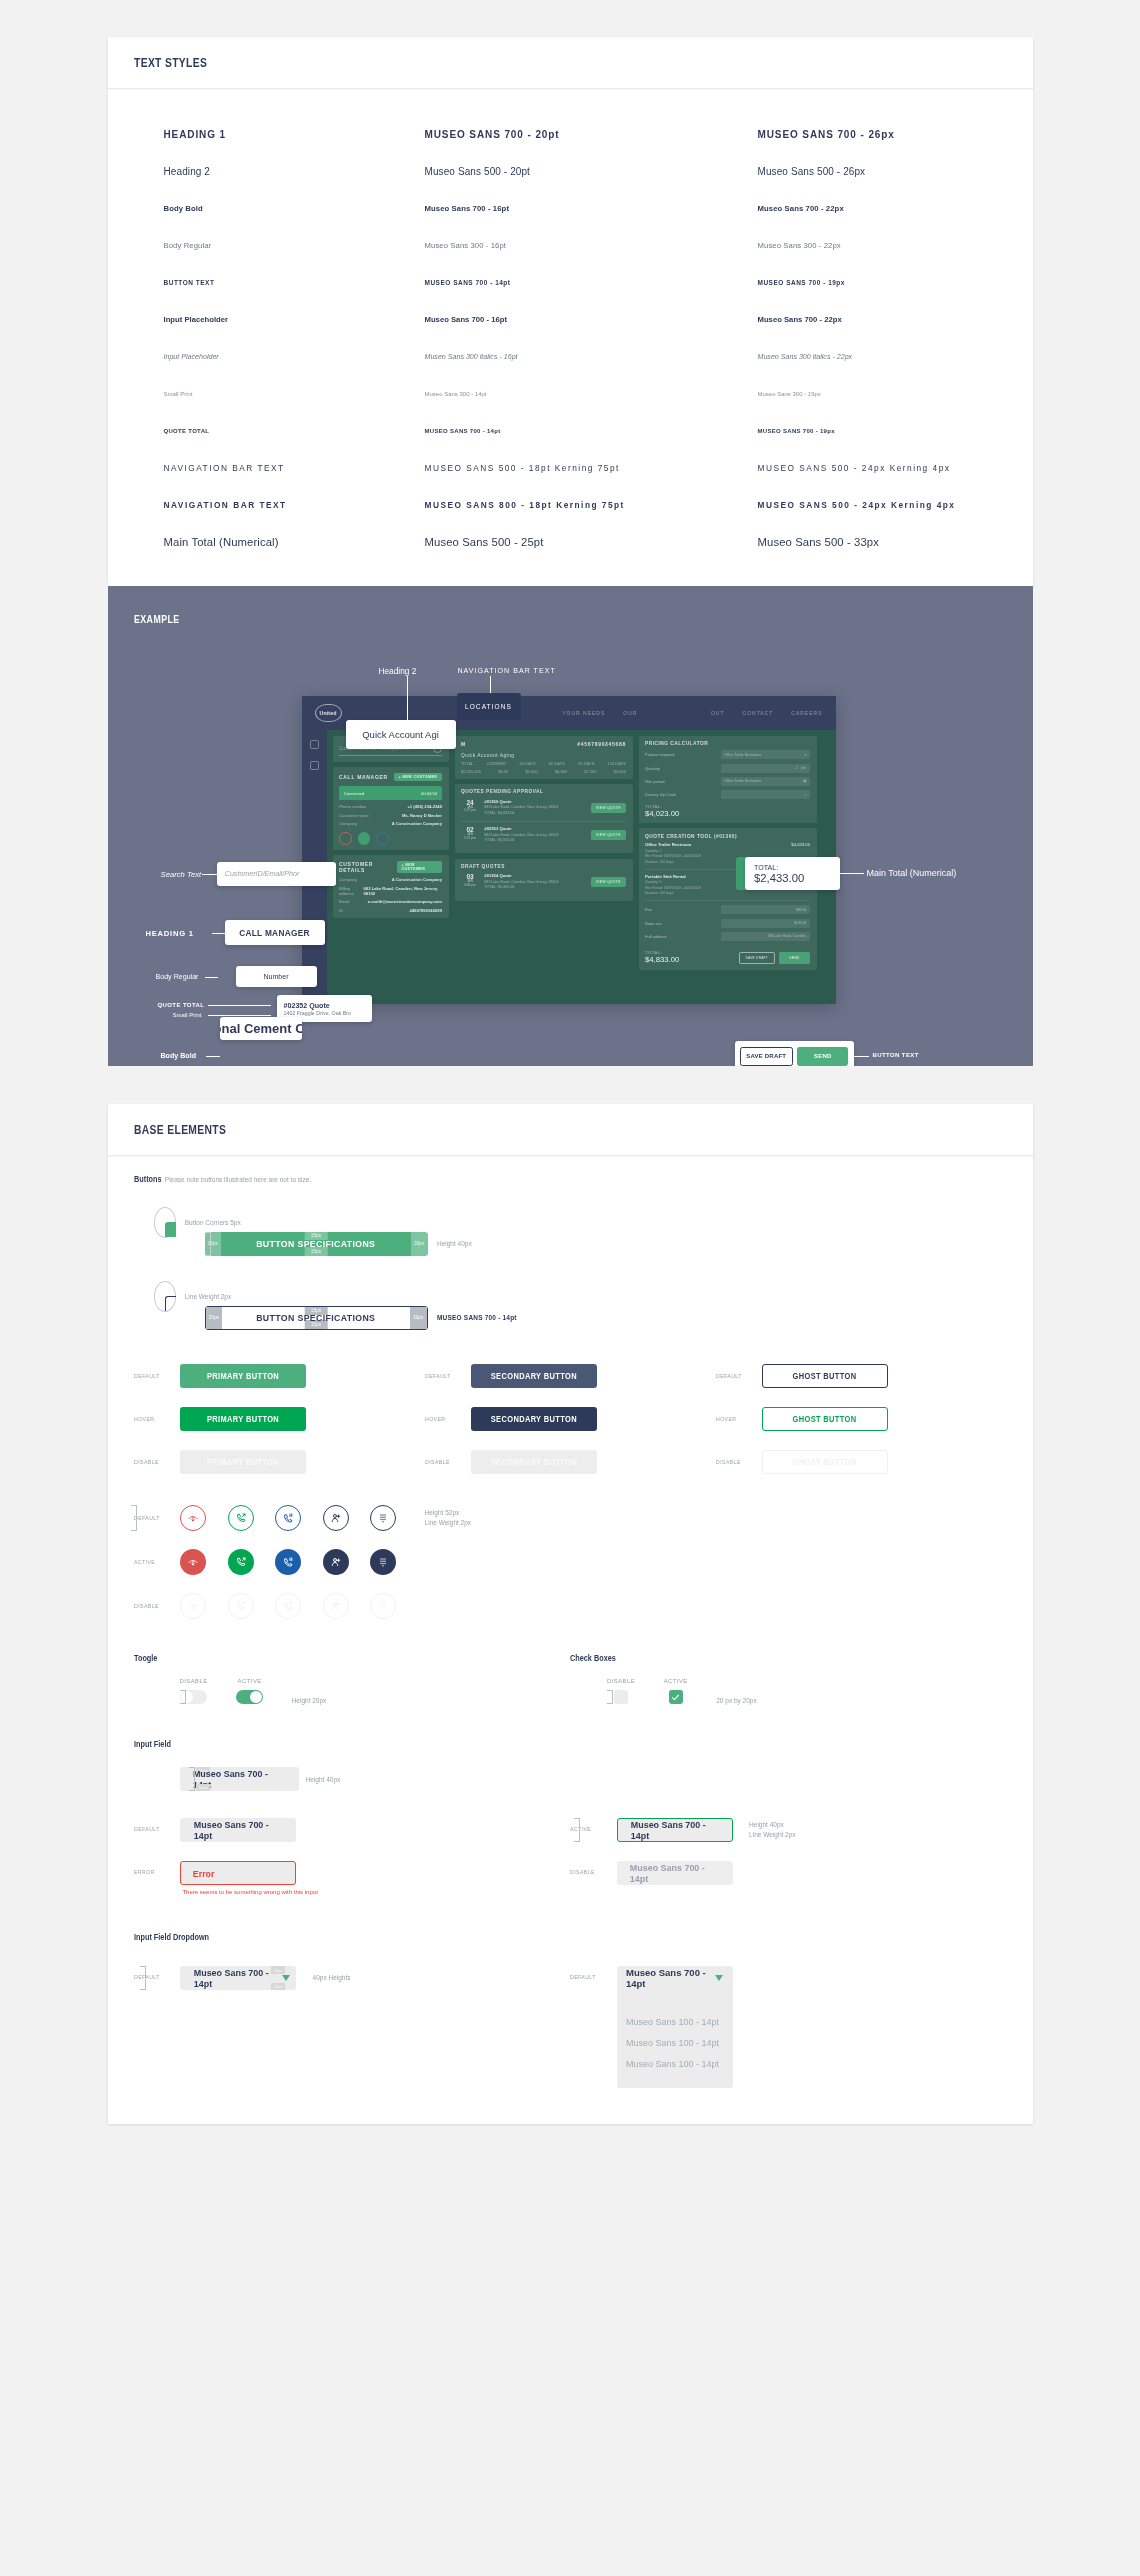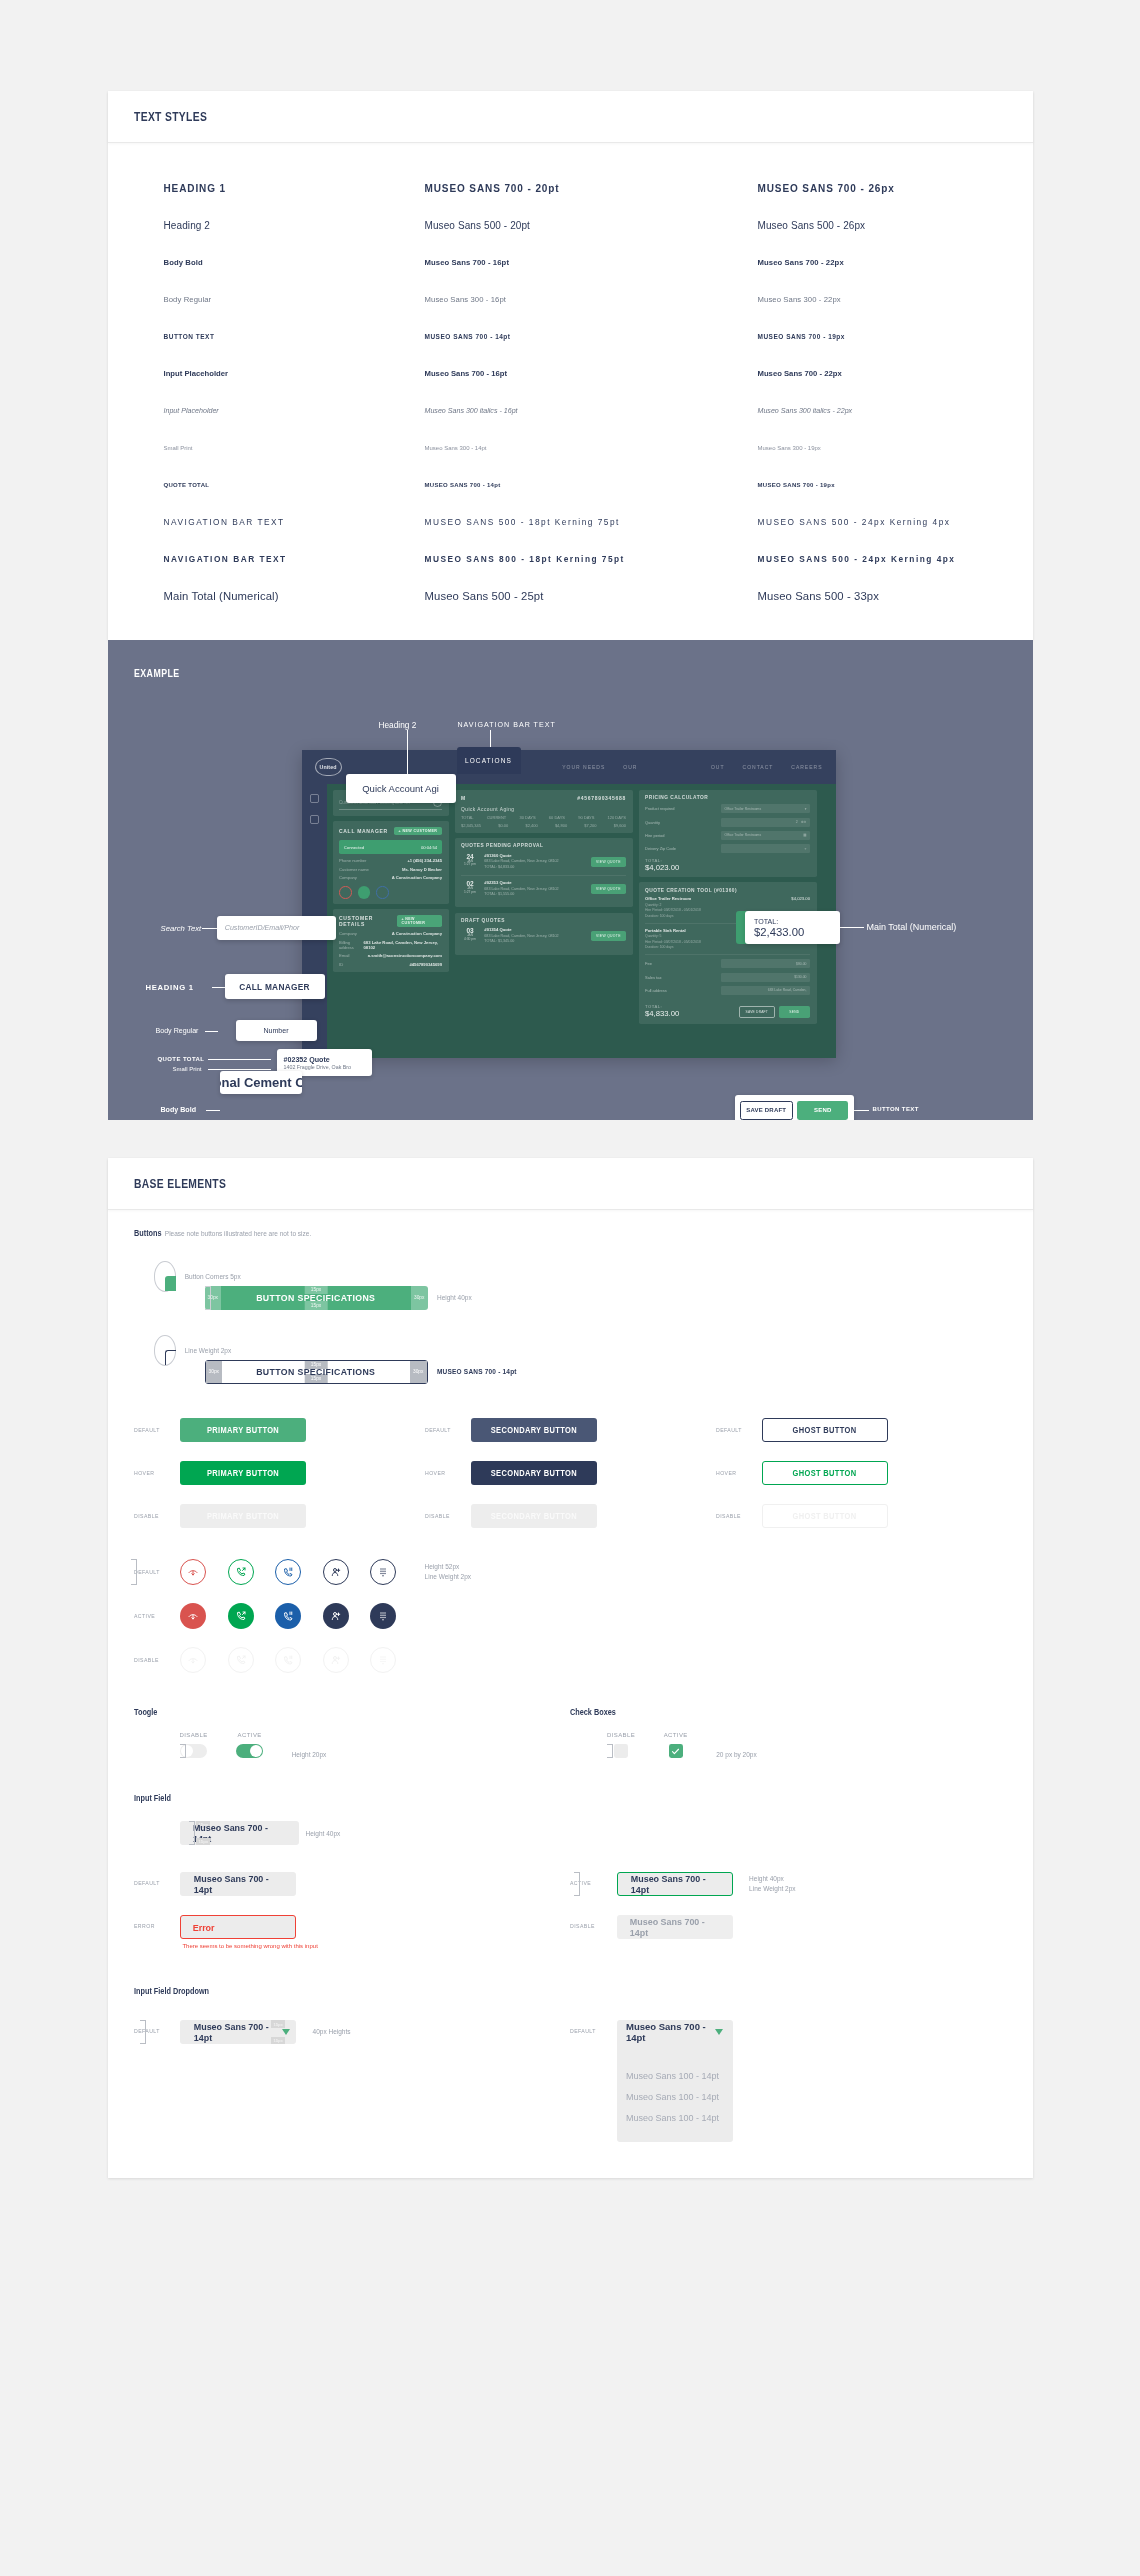--- a/index.html
+++ b/index.html
@@ -22,21 +22,21 @@
   }
   *{box-sizing:border-box;}
   html,body{margin:0;padding:0;}
   body{
     width:1140px;
     background:var(--page-bg);
     font-family:"Liberation Sans", sans-serif;
     color:var(--navy);
     -webkit-font-smoothing:antialiased;
   }
-  .page{width:1140px;position:relative;padding:14px;margin-top:40px;}
+  .page{width:1140px;position:relative;padding:0;}
   .card{
     background:var(--card);
     margin:0 auto;
     width:925px;
     box-shadow:0 0.6px 2.4px rgba(0,0,0,.10);
   }
   .card-head{
     height:52px;
     display:flex;
     align-items:center;

